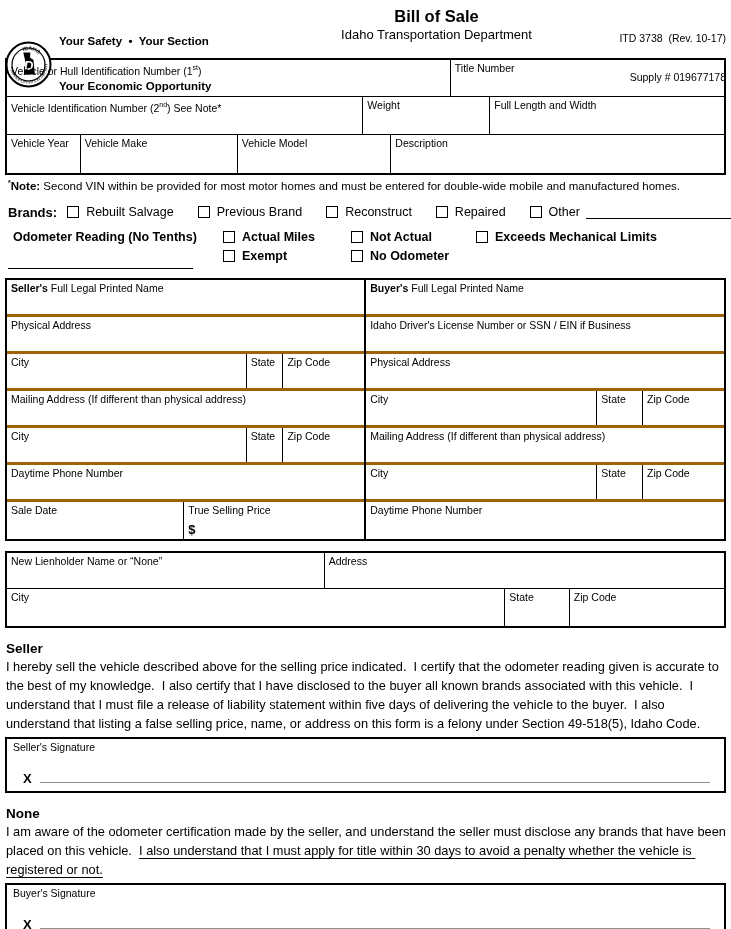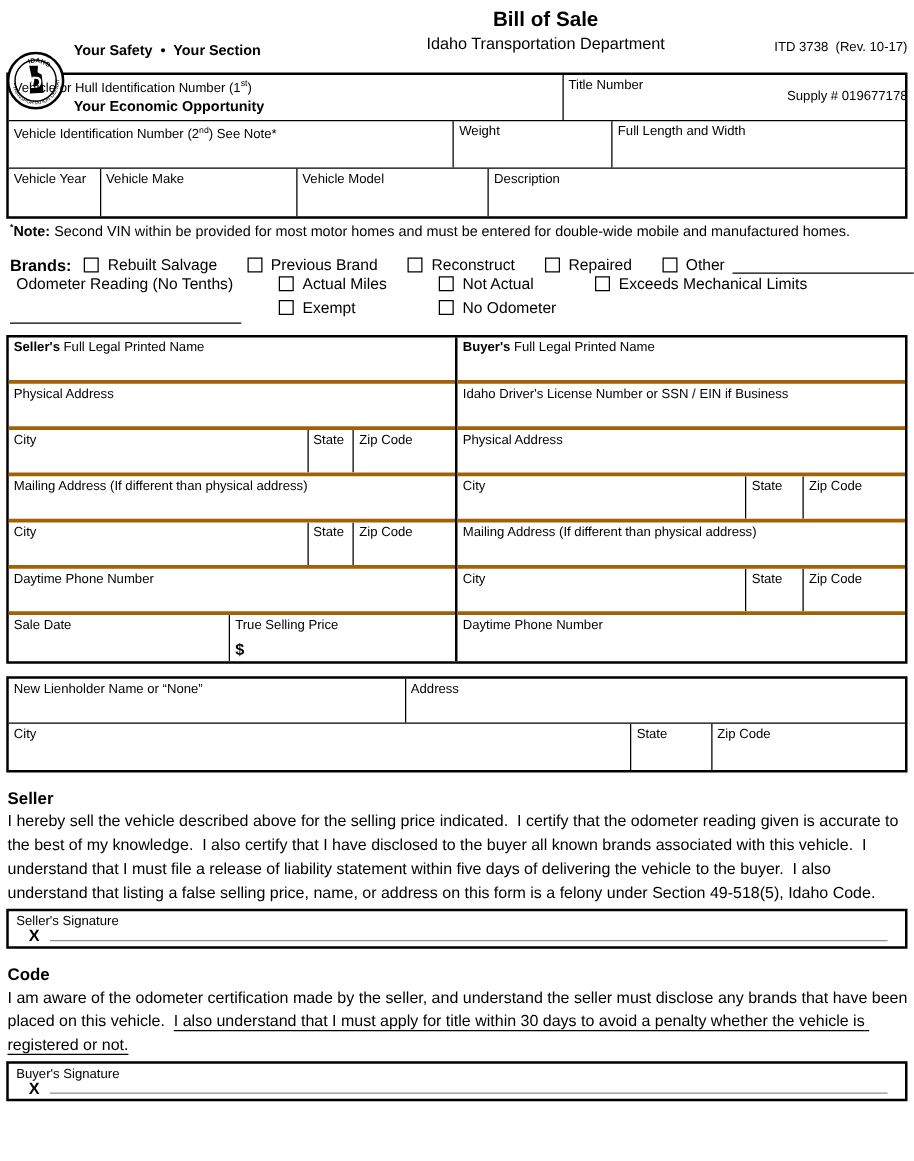--- a/index.html
+++ b/index.html
@@ -37,21 +37,21 @@
   .note { font-size: 11.5px; margin-top: 4px; padding-left: 3px; }
 
   
   .brands-row { display: flex; align-items: center; margin-top: 13px; padding-left: 3px; font-size: 12.5px; }
   .brands-label { font-size: 13px; margin-right: 10px; }
   .chk-item { display: flex; align-items: center; margin-right: 24px; white-space: nowrap; }
   .chk-item:last-child { margin-right: 0; }
   .checkbox { display: inline-block; width: 12px; height: 12px; border: 1.5px solid #000; margin-right: 7px; background: #fff; flex: 0 0 auto; }
   .other-blank { display: inline-block; width: 158px; border-bottom: 1px solid #000; height: 14px; margin-left: 6px; }
 
-  .odo-row { display: flex; padding-left: 3px; }
+  .odo-row { display: flex; margin-top: 10px; padding-left: 3px; font-weight: bold; }
   .odo-left { width: 215px; }
   .odo-label { font-size: 12.5px; padding-left: 5px; }
   .odo-blank { width: 185px; border-bottom: 1px solid #000; height: 0; margin-top: 24px; }
   .odo-right { flex: 1; display: grid; grid-template-columns: 128px 125px auto; grid-row-gap: 5px; font-size: 12.5px; align-content: start; }
 
   
   .sb-tbl { margin-top: 9px; }
   .sb-grid { display: grid; grid-template-columns: 50.1% 49.9%; }
   .sb-col-l { border-right: 2px solid #000; }
   .srow { border-bottom: 3px solid #a16207; height: 37px; padding: 2px 4px; overflow: hidden; }
@@ -66,21 +66,21 @@
   
   .lh-tbl { margin-top: 10px; }
   .lh-r1 { grid-template-columns: 44.3% 55.7%; height: 36px; }
   .lh-r2 { grid-template-columns: 69.5% 9.0% 21.5%; height: 37px; }
 
   
   .section-heading { font-size: 13.5px; font-weight: bold; margin-top: 13px; padding-left: 1px; }
   .section-para { font-size: 12.8px; line-height: 19px; white-space: pre-wrap; padding-left: 1px; margin-top: 1px; }
   .underlined { text-decoration: underline; text-underline-offset: 3px; }
 
-  .sig-box { border: 2px solid #000; height: 32px; margin-top: 4px; padding: 2px 6px 6px 6px; display: flex; flex-direction: column; justify-content: space-between; }
+  .sig-box { border: 2px solid #000; height: 56px; margin-top: 4px; padding: 2px 6px 6px 6px; display: flex; flex-direction: column; justify-content: space-between; }
   .sig-label { font-size: 10.5px; }
   .sig-line-row { display: flex; align-items: flex-end; }
   .sig-x { font-size: 13px; font-weight: bold; margin-left: 10px; margin-right: 8px; line-height: 12px; }
   .sig-line { flex: 1; border-bottom: 1.5px solid #8f8f8f; height: 0; margin-right: 8px; margin-bottom: 2px; }
 </style>
 </head>
 <body>
 
 <div class="page">
 
@@ -321,21 +321,21 @@
   <div class="section-para">I hereby sell the vehicle described above for the selling price indicated.  I certify that the odometer reading given is accurate to the best of my knowledge.  I also certify that I have disclosed to the buyer all known brands associated with this vehicle.  I understand that I must file a release of liability statement within five days of delivering the vehicle to the buyer.  I also understand that listing a false selling price, name, or address on this form is a felony under Section 49-518(5), Idaho Code.</div>
 
   <div class="sig-box">
     <div class="sig-label">Seller's Signature</div>
     <div class="sig-line-row">
       <span class="sig-x">X</span>
       <span class="sig-line"></span>
     </div>
   </div>
 
-  <div class="section-heading">Code</div>
+  <div class="section-heading">None</div>
   <div class="section-para"><span>I am aware of the odometer certification made by the seller, and understand the seller must disclose any brands that have been placed on this vehicle.  </span><span class="underlined">I also understand that I must apply for title within 30 days to avoid a penalty whether the vehicle is registered or not.</span></div>
 
   <div class="sig-box">
     <div class="sig-label">Buyer's Signature</div>
     <div class="sig-line-row">
       <span class="sig-x">X</span>
       <span class="sig-line"></span>
     </div>
   </div>
 

